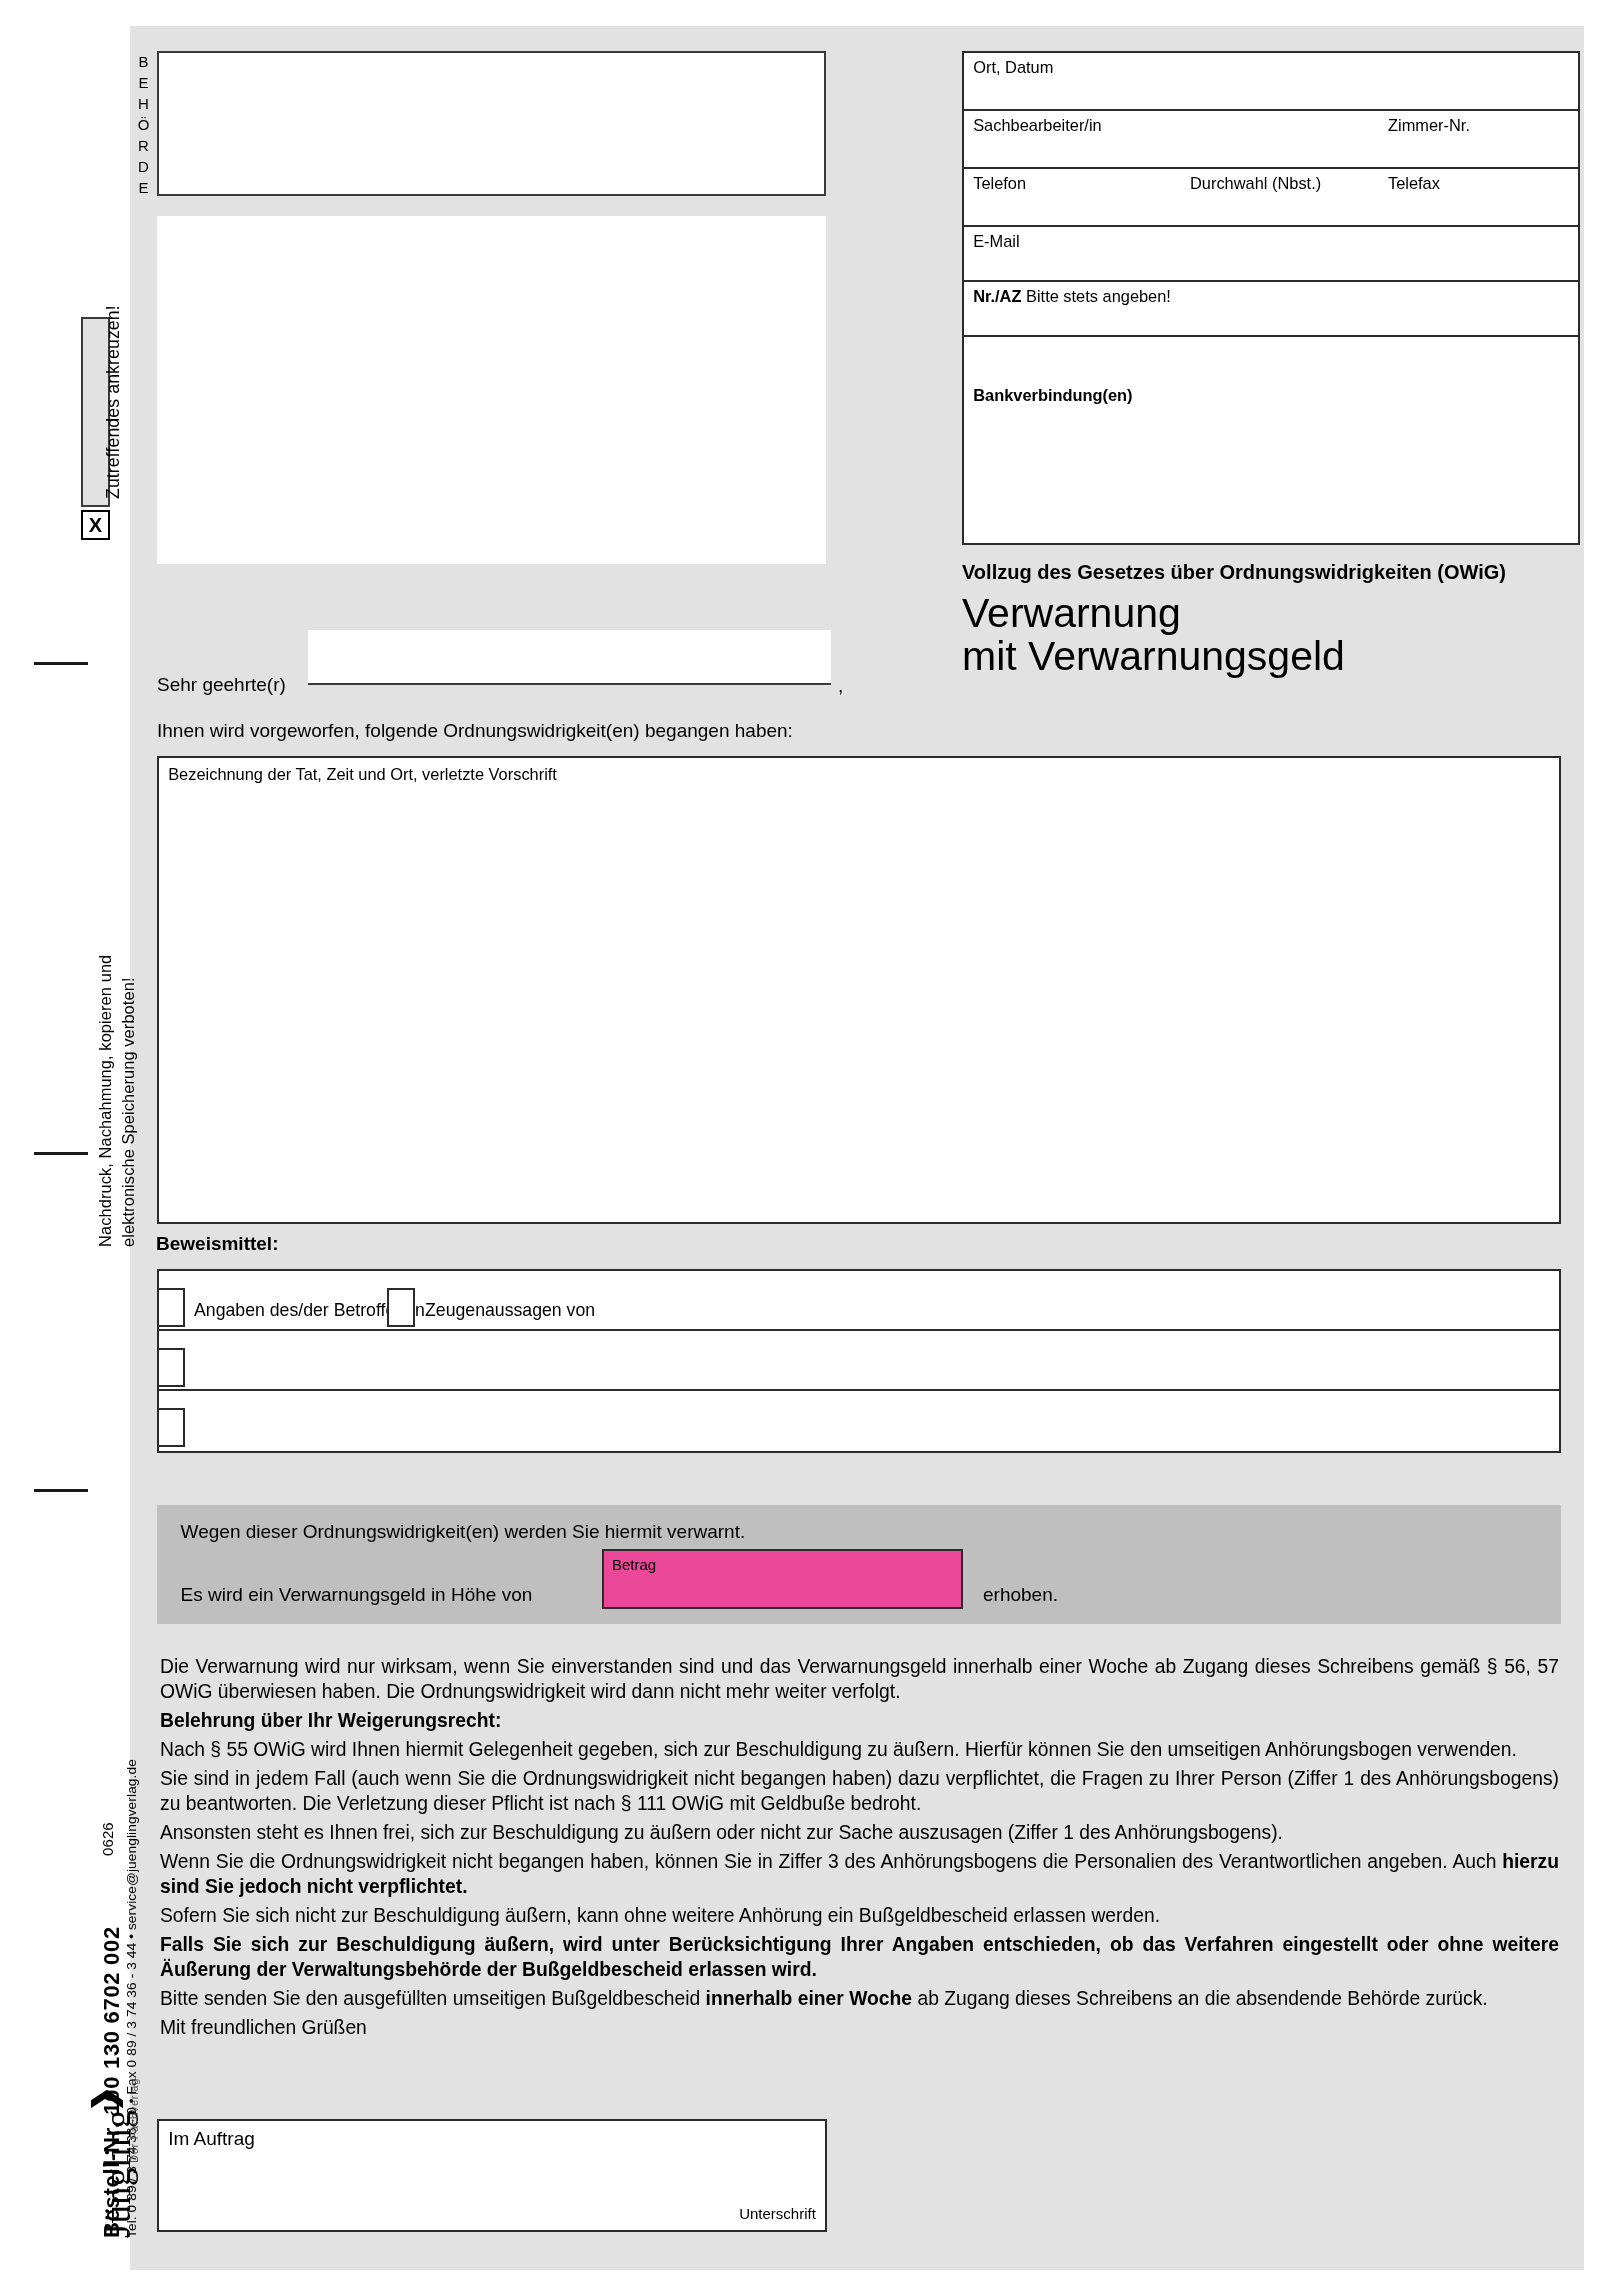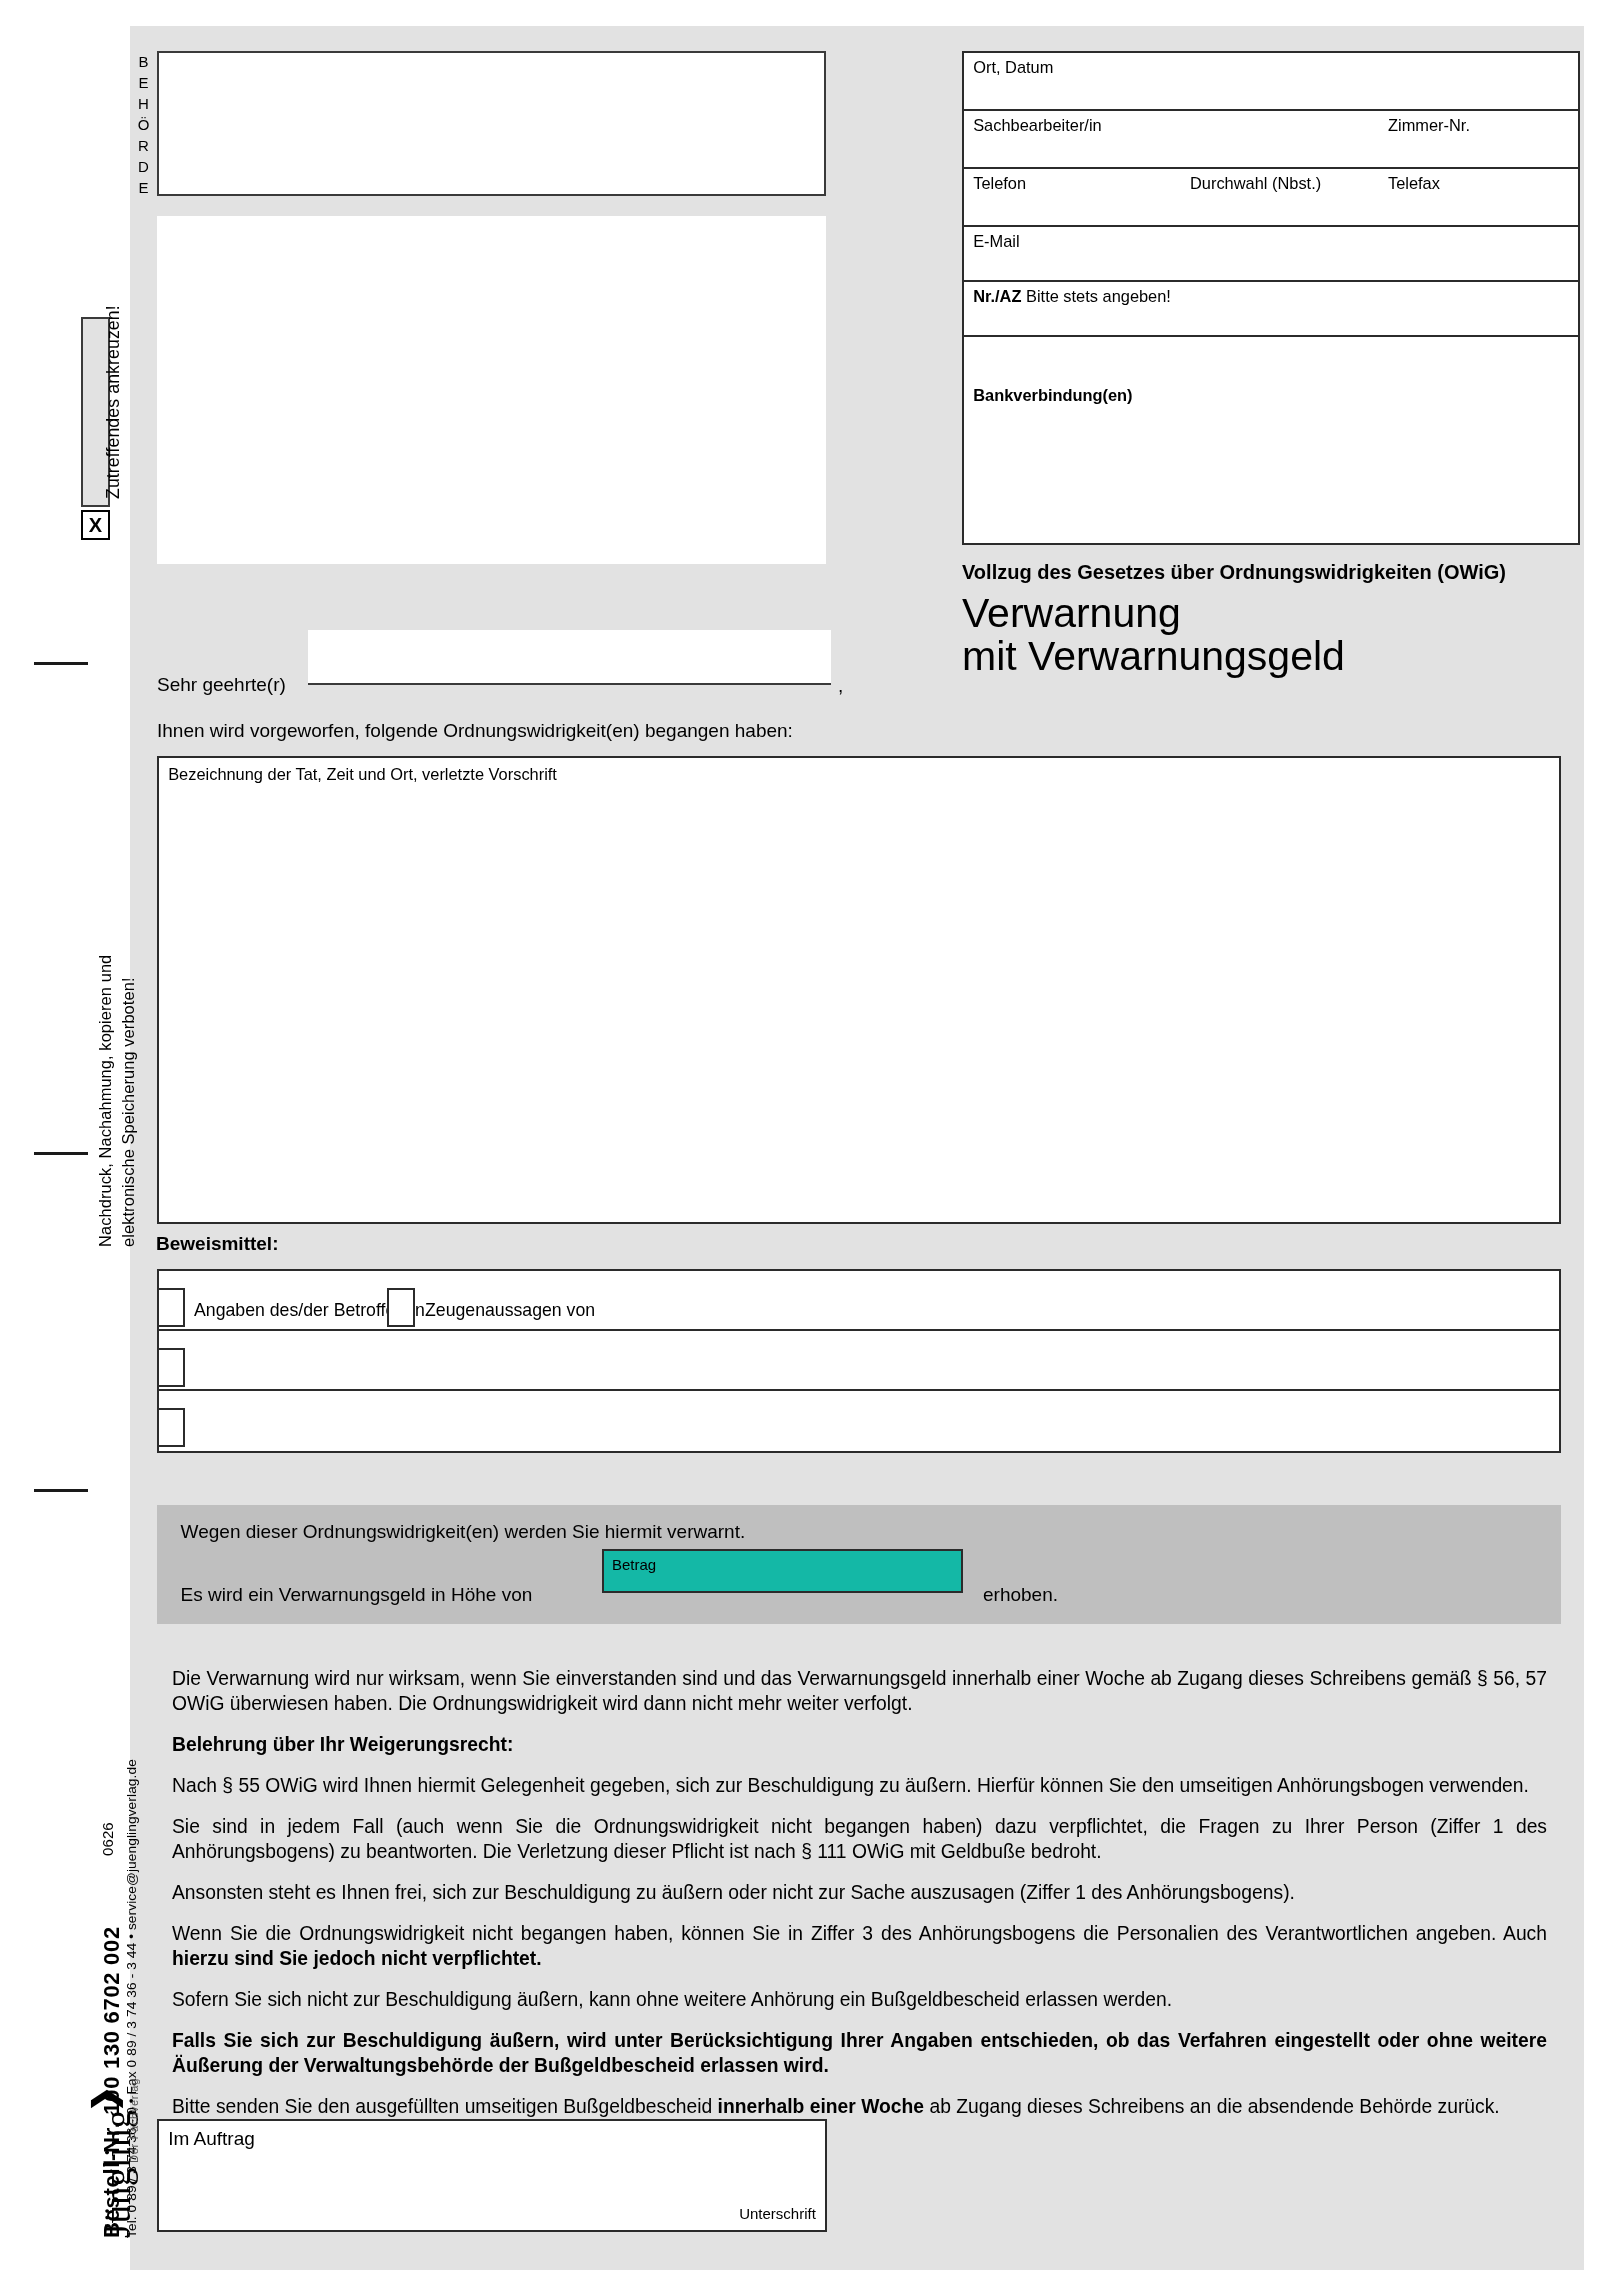--- a/index.html
+++ b/index.html
@@ -307,22 +307,22 @@
     position: absolute;
     left: 23.6px;
     top: 79px;
     font-size: 19px;
   }
   .betrag-field {
     position: absolute;
     left: 445px;
     top: 44px;
     width: 361px;
-    height: 44px;
-    background: #14b8a6;
+    height: 60px;
+    background: #ec4899;
     border: 2px solid #2b2b2b;
     box-sizing: border-box;
   }
   .betrag-lbl {
     position: absolute;
     left: 7.9px;
     top: 5.2px;
     font-size: 15px;
   }
   .erhoben {
@@ -335,21 +335,21 @@
   
   .legal {
     position: absolute;
     left: 156px;
     top: 1650px;
     width: 1407px;
     font-size: 19.3px;
     line-height: 25px;
   }
   .legal p {
-    margin: 16px;
+    margin: 4px;
     text-align: justify;
     text-justify: inter-word;
   }
   .legal p.nojust { text-align: left; }
   .legal b { font-weight: bold; }
 
   
   .sig-box {
     position: absolute;
     left: 157px;

